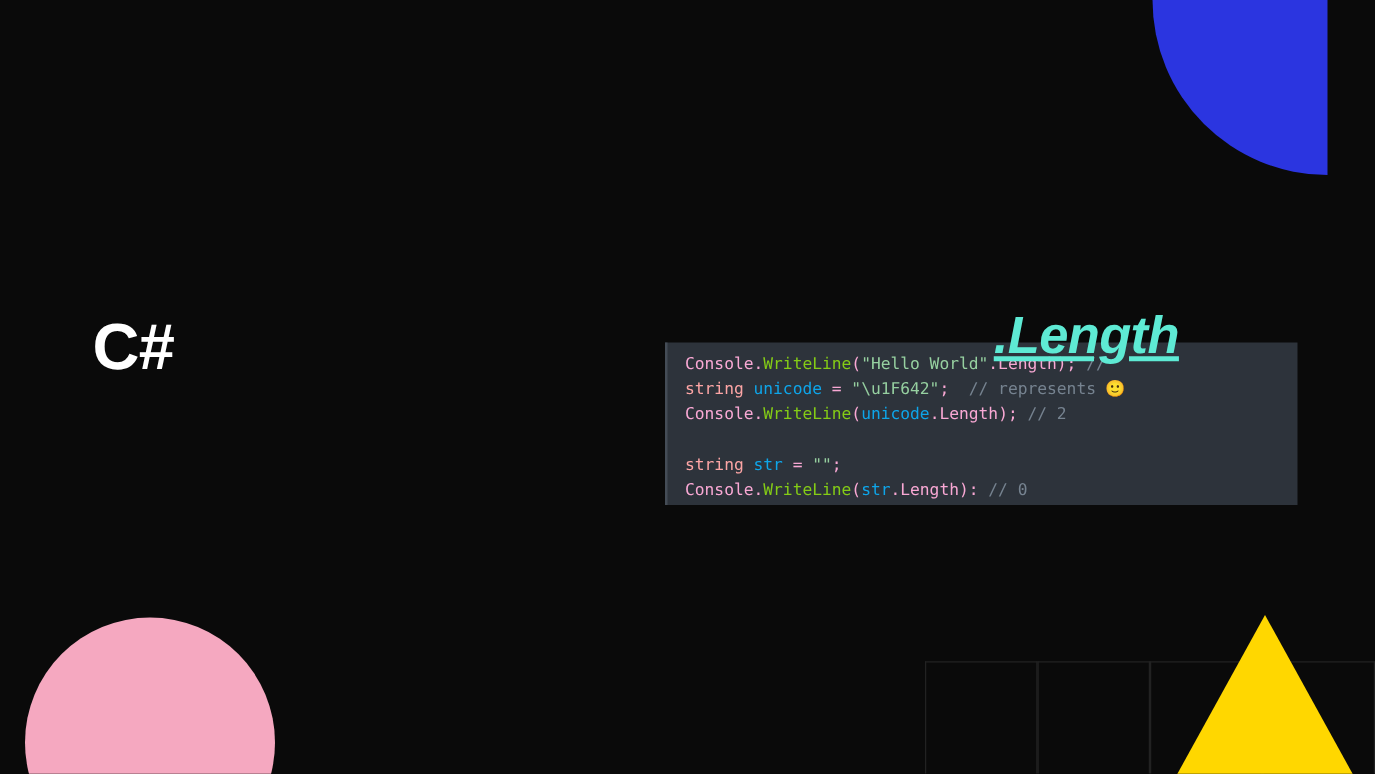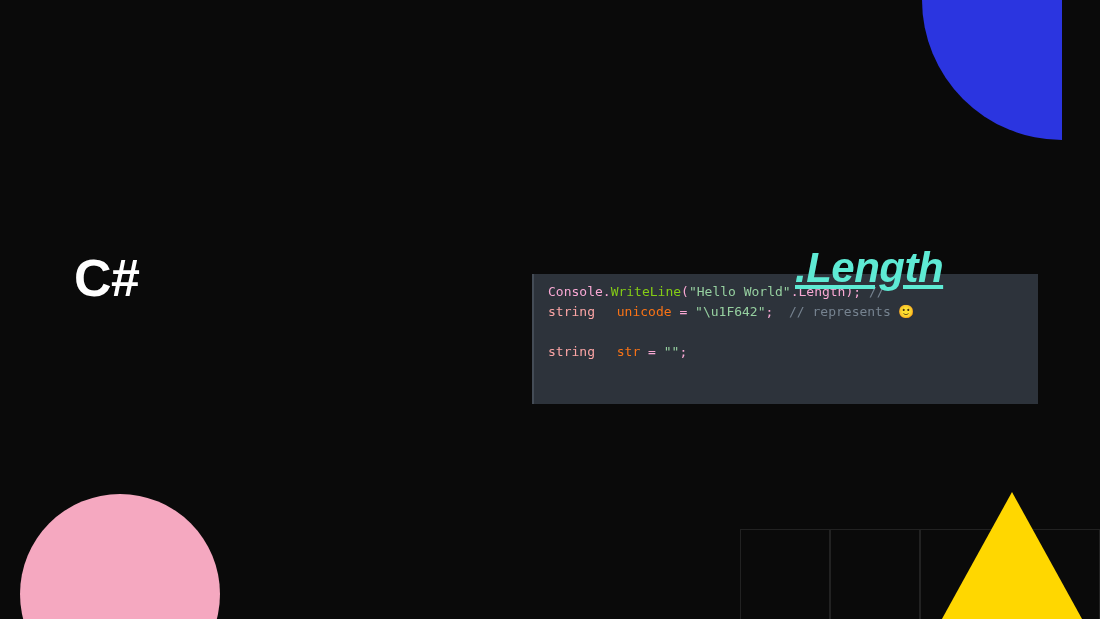--- a/index.html
+++ b/index.html
@@ -89,21 +89,21 @@
       color: #adbac7;
       overflow: hidden;
       border-left: 2px solid #444c56;
     }
     .code-line { white-space: pre; }
     .tk-default { color: #f9a8d4; }
     .tk-method { color: #84cc16; }
     .tk-string { color: #96d0a0; }
     .tk-comment { color: #768390; }
     .tk-keyword { color: #fca5a5; }
-    .tk-var { color: #f97316; margin-left: 14px; }
+    .tk-var { color: #0ea5e9; }
     .emoji { font-size: 13px; }
   </style>
 </head>
 <body>
 
 <div class="quarter-circle"></div>
 <div class="pink-circle"></div>
 <div class="grid-boxes">
   <div class="grid-box"></div>
   <div class="grid-box"></div>
@@ -114,15 +114,17 @@
 
 <div class="title-wrap">
   <div class="title">C#</div>
 </div>
 
 <div class="length-label">.Length</div>
 
 <div class="code-block">
   <div class="code-line"><span class="tk-default">Console</span><span class="tk-default">.</span><span class="tk-method">WriteLine</span><span class="tk-default">(</span><span class="tk-string">"Hello World"</span><span class="tk-default">.</span><span class="tk-default">Length</span><span class="tk-default">);</span><span class="tk-comment"> // </span><span class="tk-comment"></span></div>
   <div class="code-line"><span class="tk-keyword">string</span><span> </span><span class="tk-var">unicode</span><span class="tk-default"> = </span><span class="tk-string">"\u1F642"</span><span class="tk-default">;  </span><span class="tk-comment">// represents </span><span class="emoji">🙂</span></div>
+  <div class="code-line"><span class="tk-default">Console</span><span class="tk-default">.</span><span class="tk-method">WriteLine</span><span class="tk-default">(</span><span class="tk-var">unicode</span><span class="tk-default">.</span><span class="tk-default">Length</span><span class="tk-default">);</span><span class="tk-comment"> // 2</span></div>
   <div class="code-line">&nbsp;</div>
   <div class="code-line"><span class="tk-keyword">string</span><span> </span><span class="tk-var">str</span><span class="tk-default"> = </span><span class="tk-string">""</span><span class="tk-default">;</span></div>
+  <div class="code-line"><span class="tk-default">Console</span><span class="tk-default">.</span><span class="tk-method">WriteLine</span><span class="tk-default">(</span><span class="tk-var">str</span><span class="tk-default">.</span><span class="tk-default">Length</span><span class="tk-default">):</span><span class="tk-comment"> // 0</span></div>
 </div>
 
 </body></html>

